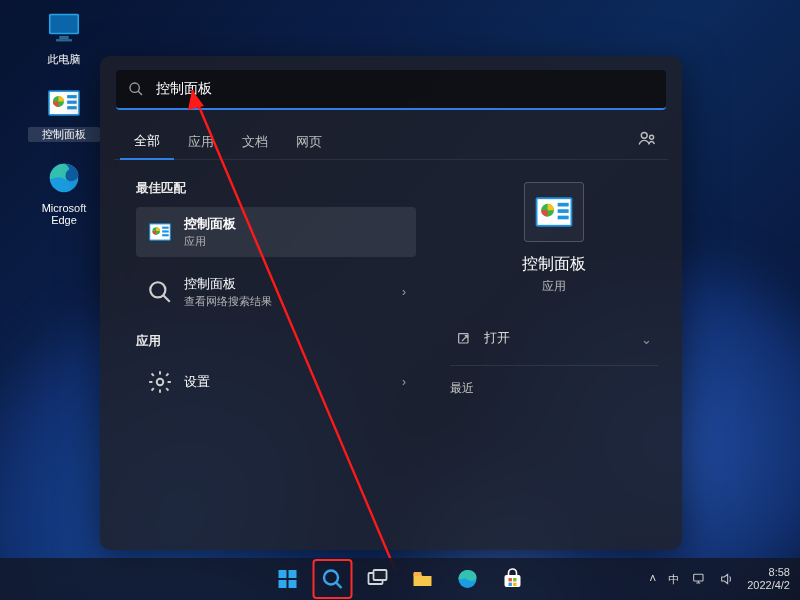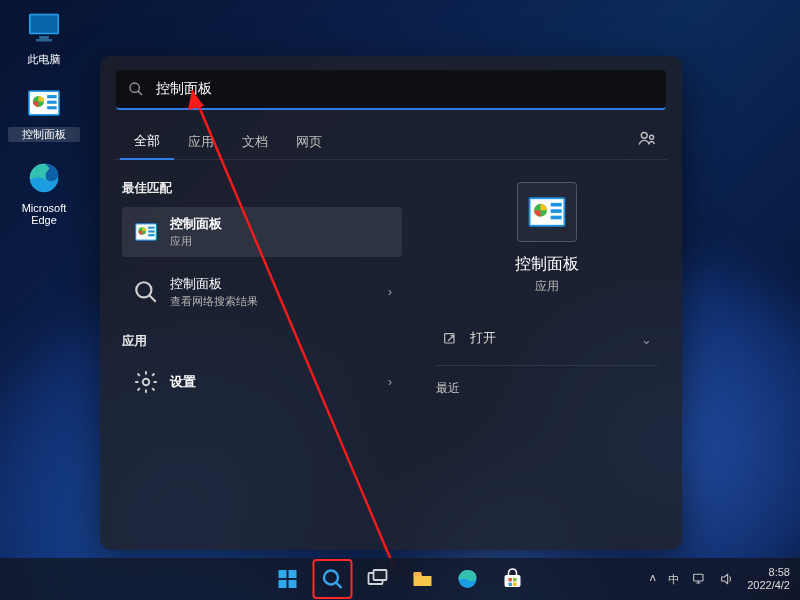--- a/index.html
+++ b/index.html
@@ -3,36 +3,36 @@
 <meta charset="utf-8">
 <style>
 html,body{margin:0;padding:0;width:800px;height:600px;overflow:hidden;font-family:"Segoe UI","Microsoft YaHei",sans-serif;background:#0a1a3a}
 body{position:relative;background:linear-gradient(135deg,#061331 0%,#0b1f4a 30%,#0b2a5c 50%,#0a1e48 70%,#050f28 100%)}
 
 .bloom{position:absolute;border-radius:50%;filter:blur(24px);opacity:.55}
 .b1{width:420px;height:420px;left:-30px;top:300px;background:radial-gradient(circle,#2a6de0 0%,#153a8a 60%,transparent 80%)}
 .b2{width:380px;height:380px;right:-60px;top:260px;background:radial-gradient(circle,#3b7dff 0%,#163f94 60%,transparent 80%)}
 .b3{width:270px;height:270px;left:360px;top:430px;background:radial-gradient(circle,#4f8dff 0%,#1b3f8a 55%,transparent 80%)}
 
-.desktop-icons{position:absolute;left:8px;top:8px;width:72px}
+.desktop-icons{position:absolute;left:28px;top:8px;width:72px}
 .di{width:72px;text-align:center;color:#fff;font-size:11px;margin-bottom:16px;cursor:default}
 .di .ic{width:40px;height:40px;margin:0 auto 4px;display:flex;align-items:center;justify-content:center}
 .di .ic svg{width:38px;height:38px}
 .di.sel .lbl{background:rgba(255,255,255,.15);border-radius:2px;padding:0 2px}
 
 .flyout{position:absolute;left:100px;top:56px;width:582px;height:494px;background:rgba(30,32,40,.82);backdrop-filter:blur(18px);border-radius:10px;box-shadow:0 10px 40px rgba(0,0,0,.55);color:#e6e6e6;overflow:hidden}
 .searchbar{margin:14px 16px 0;height:38px;background:rgba(10,10,12,.7);border-radius:4px;display:flex;align-items:center;padding:0 12px;border-bottom:2px solid #2f7fe6}
 .searchbar .sicon{width:16px;height:16px;opacity:.75;margin-right:10px}
 .searchbar input{flex:1;background:none;border:0;outline:0;color:#fff;font-size:14px;font-family:inherit}
 .tabs{display:flex;align-items:flex-end;margin:14px 14px 0;padding:0 6px;border-bottom:1px solid rgba(255,255,255,.08);font-size:13px;position:relative}
 .tabs .tab{padding:8px 14px;color:#bcbcbc;cursor:pointer}
 .tabs .tab.active{color:#fff;border-bottom:2px solid #2f7fe6;margin-bottom:-1px}
 .tabs .acct{position:absolute;right:10px;top:4px;width:22px;height:22px;opacity:.85}
 .content{display:flex;height:calc(100% - 110px)}
-.left{flex:0 0 280px;padding:16px 10px 0 22px}
+.left{flex:0 0 280px;padding:16px 10px 0 36px}
 .sect-title{font-size:12.5px;font-weight:600;margin:4px 0 10px;color:#e9e9e9}
 .result{display:flex;align-items:center;border-radius:4px;padding:8px 10px;cursor:pointer}
 .result.best{background:rgba(255,255,255,.09)}
 .result .ric{width:28px;height:28px;margin-right:10px;display:flex;align-items:center;justify-content:center}
 .result .ric svg{width:26px;height:26px}
 .result .rtxt{flex:1}
 .result .rtitle{font-size:13px;color:#fff;font-weight:600}
 .result .rsub{font-size:11px;color:#b3b3b3;margin-top:1px}
 .result .chev{opacity:.6;font-size:12px}
 .right{flex:1;padding:18px 24px 0 24px;display:flex;flex-direction:column}
@@ -164,21 +164,21 @@
       </div>
       <div class="sect-title" style="margin-top:16px">应用</div>
       <div class="result">
         <div class="ric">
           <svg viewBox="0 0 24 24" fill="none" stroke="#cfcfcf" stroke-width="1.8">
               <circle cx="12" cy="12" r="3"></circle>
               <path d="M12 2v3M12 19v3M4.2 4.2l2.1 2.1M17.7 17.7l2.1 2.1M2 12h3M19 12h3M4.2 19.8l2.1-2.1M17.7 6.3l2.1-2.1"></path>
             </svg>
         </div>
         <div class="rtxt">
-          <div class="rtitle" style="font-weight:700">设置</div>
+          <div class="rtitle" style="font-weight:400">设置</div>
         </div>
         <div class="chev">›</div>
       </div>
     </div>
     <div class="right">
       <div class="hero">
         <div class="hic">
           <svg viewBox="0 0 48 48">
               <rect x="4" y="8" width="40" height="32" rx="2" fill="#1f93df"></rect>
               <rect x="6" y="10" width="36" height="28" fill="#fff"></rect>

